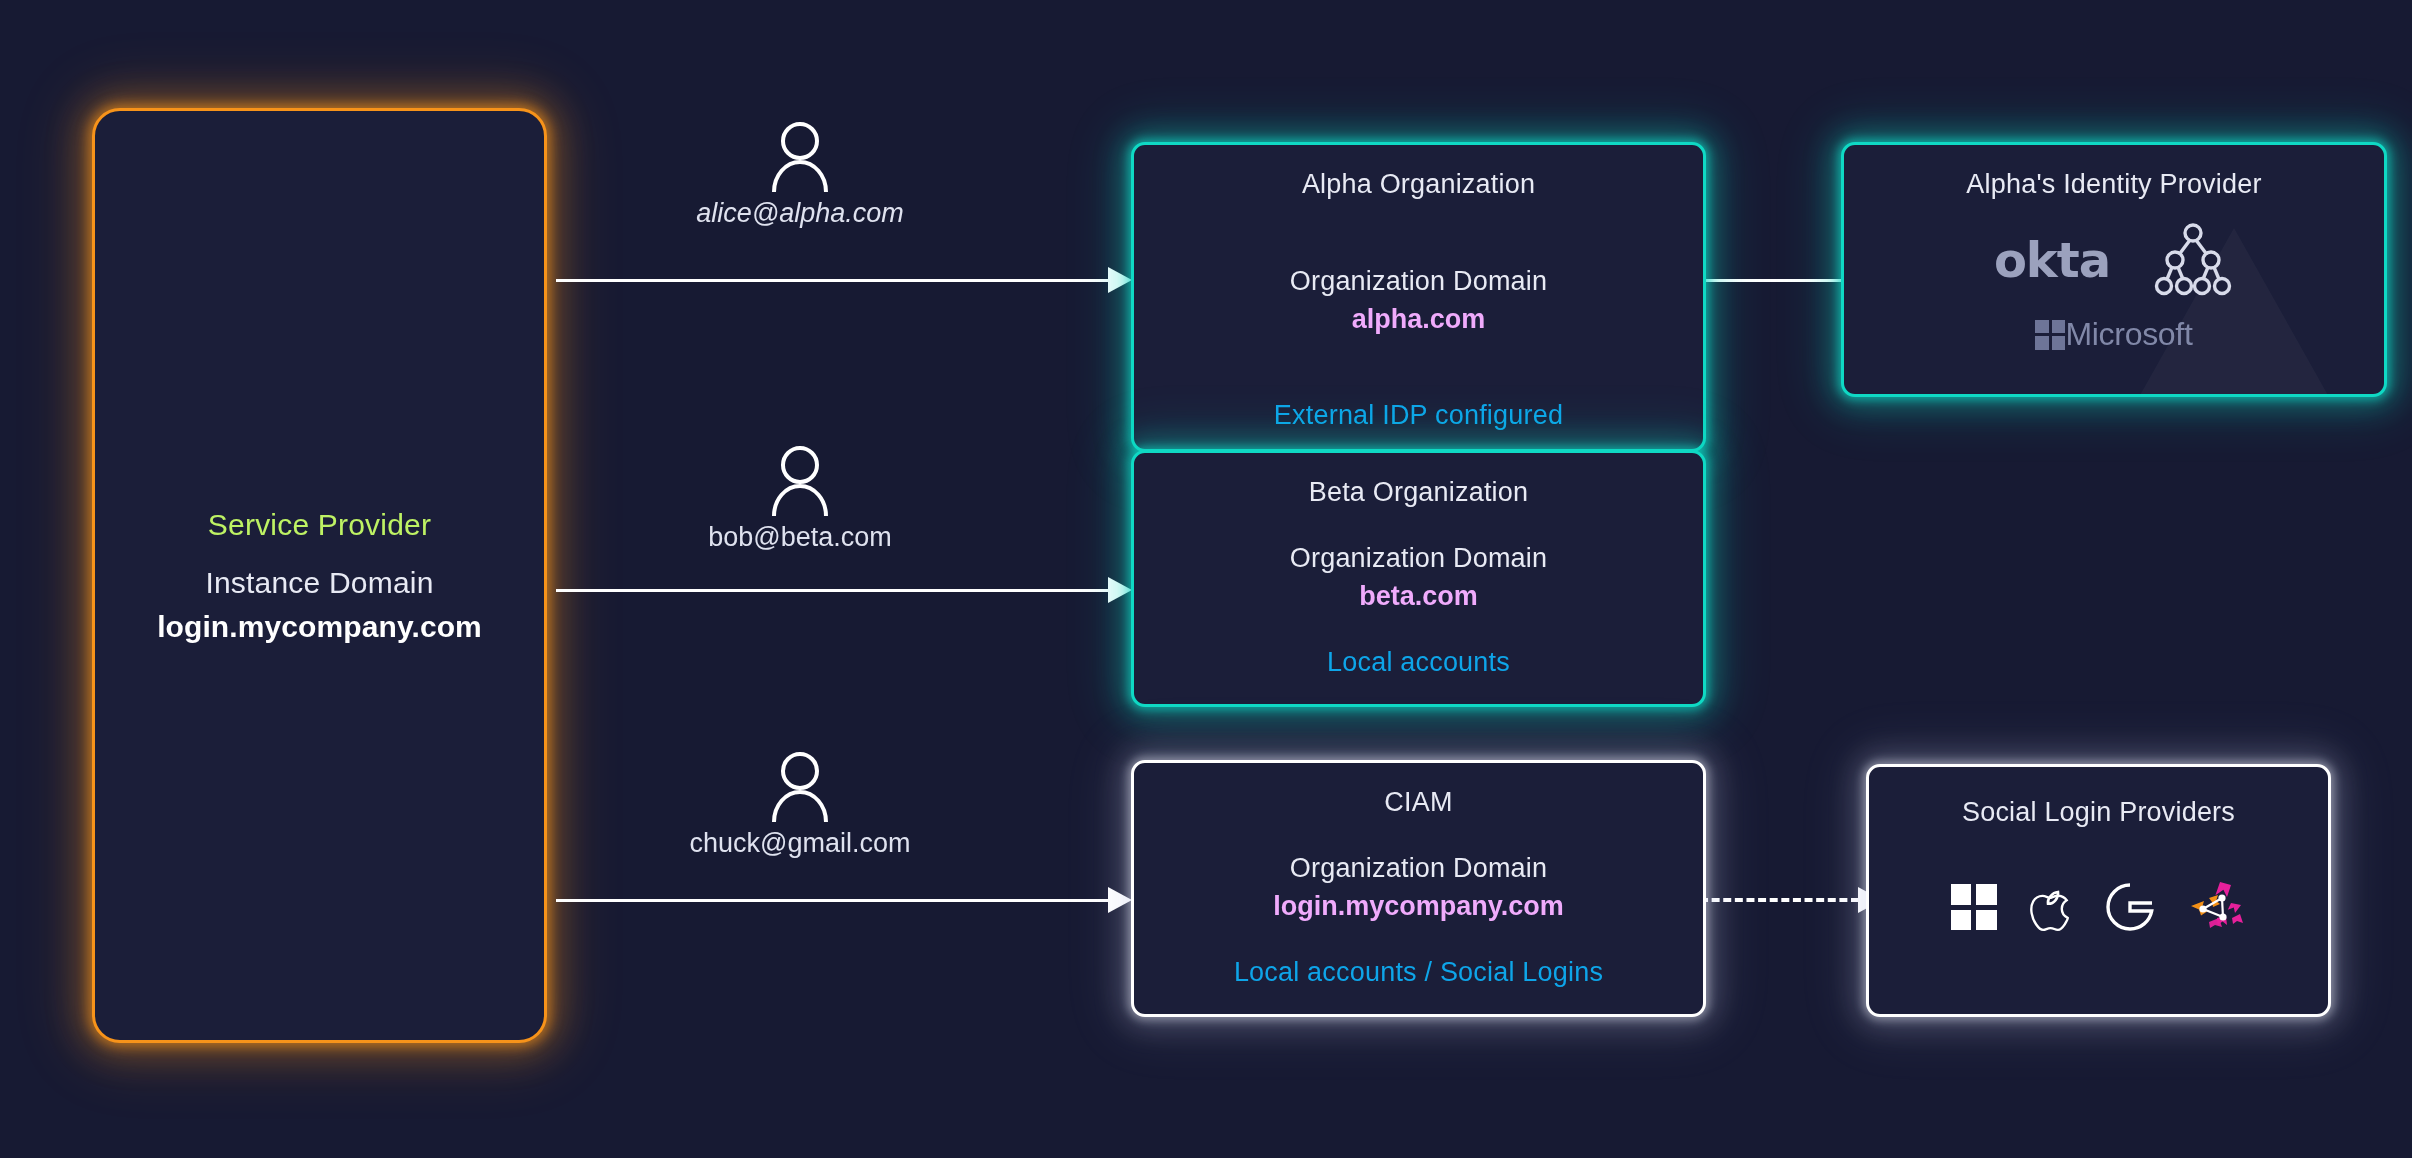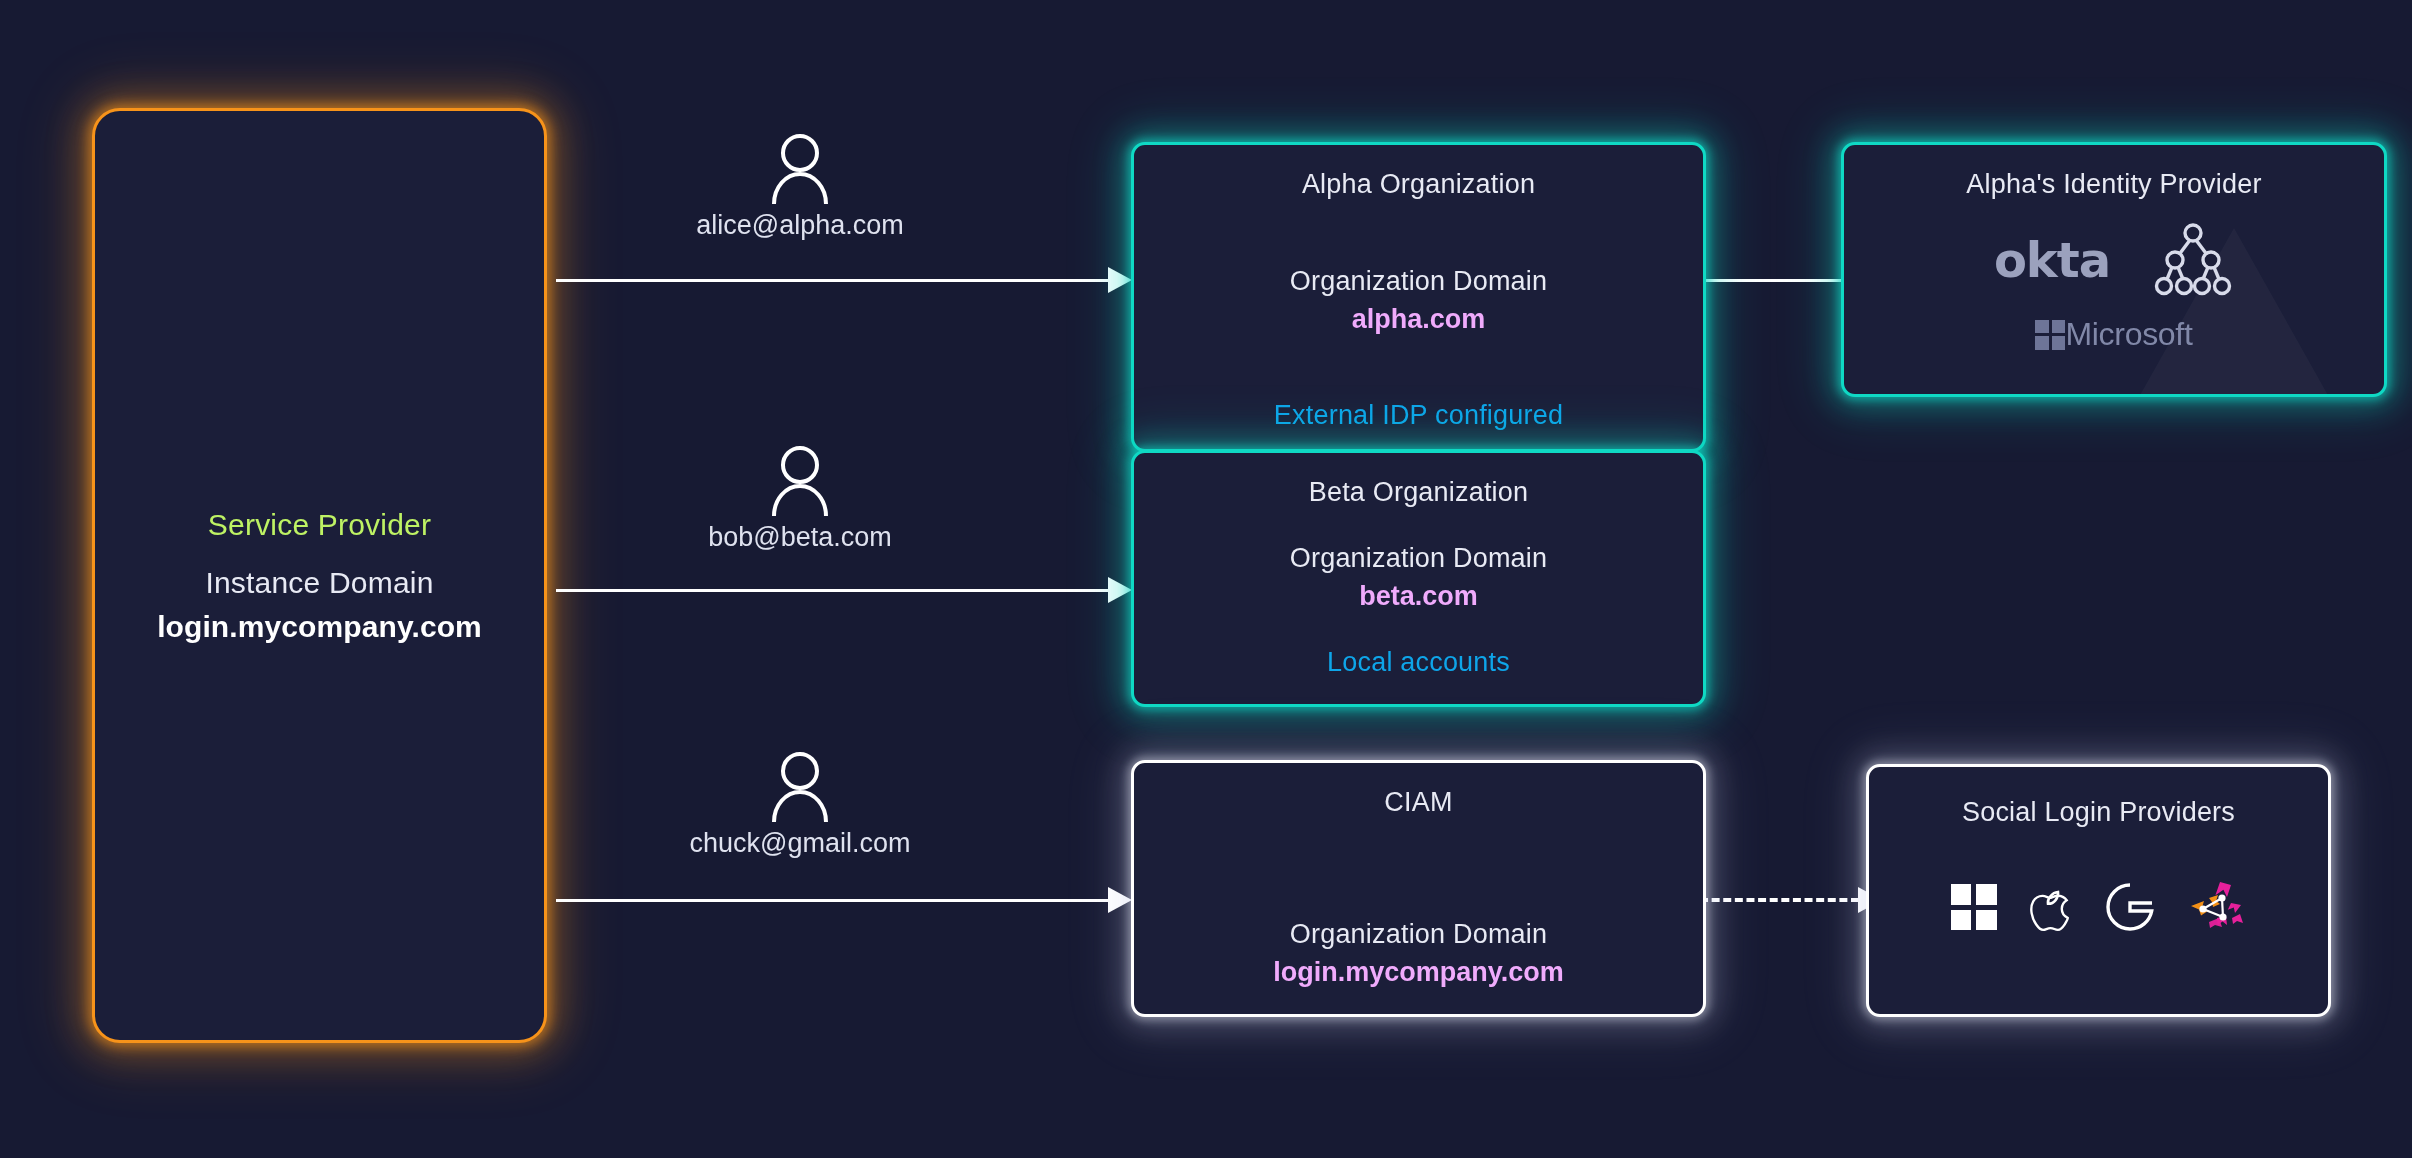--- a/index.html
+++ b/index.html
@@ -42,21 +42,21 @@
   .sp-domain{
     color:#ffffff; font-size:30px; font-weight:700; margin-top:10px;
     letter-spacing:.1px;
   }
 
   
   .actor{ position:absolute; display:flex; flex-direction:column; align-items:center; }
   .actor .email{
     color:#dfe2ef; font-size:27px; font-weight:300; margin-top:6px; white-space:nowrap;
   }
-  .actor-1{ left:640px; top:132px; width:320px; }
+  .actor-1{ left:640px; top:120px; width:320px;font-style:italic; }
   .actor-2{ left:640px; top:444px; width:320px; }
   .actor-3{ left:640px; top:630px; top:750px; width:320px; }
 
   
   .arrow{ position:absolute; height:24px; display:flex; align-items:center; }
   .arrow .line{
     height:3px; background:#ffffff; flex:1 1 auto;
   }
   .arrow.dashed .line{
     background:none;
@@ -211,20 +211,21 @@
     </div>
     <div class="box-foot">Local accounts</div>
   </div>
 
   <div class="box white org-ciam">
     <div class="box-title">CIAM</div>
     <div style="text-align:center;">
       <div class="box-label">Organization Domain</div>
       <div class="box-domain">login.mycompany.com</div>
     </div>
+    <div class="box-foot">Local accounts / Social Logins</div>
   </div>
 
   <div class="box teal idp-alpha">
     <div class="watermark"></div>
     <div class="box-title" style="position:relative;z-index:2;">Alpha's Identity Provider</div>
 
     <div class="logo-row okta-row">
       <span class="okta-word">okta</span>
 
       <svg width="82" height="76" viewBox="0 0 82 76">

